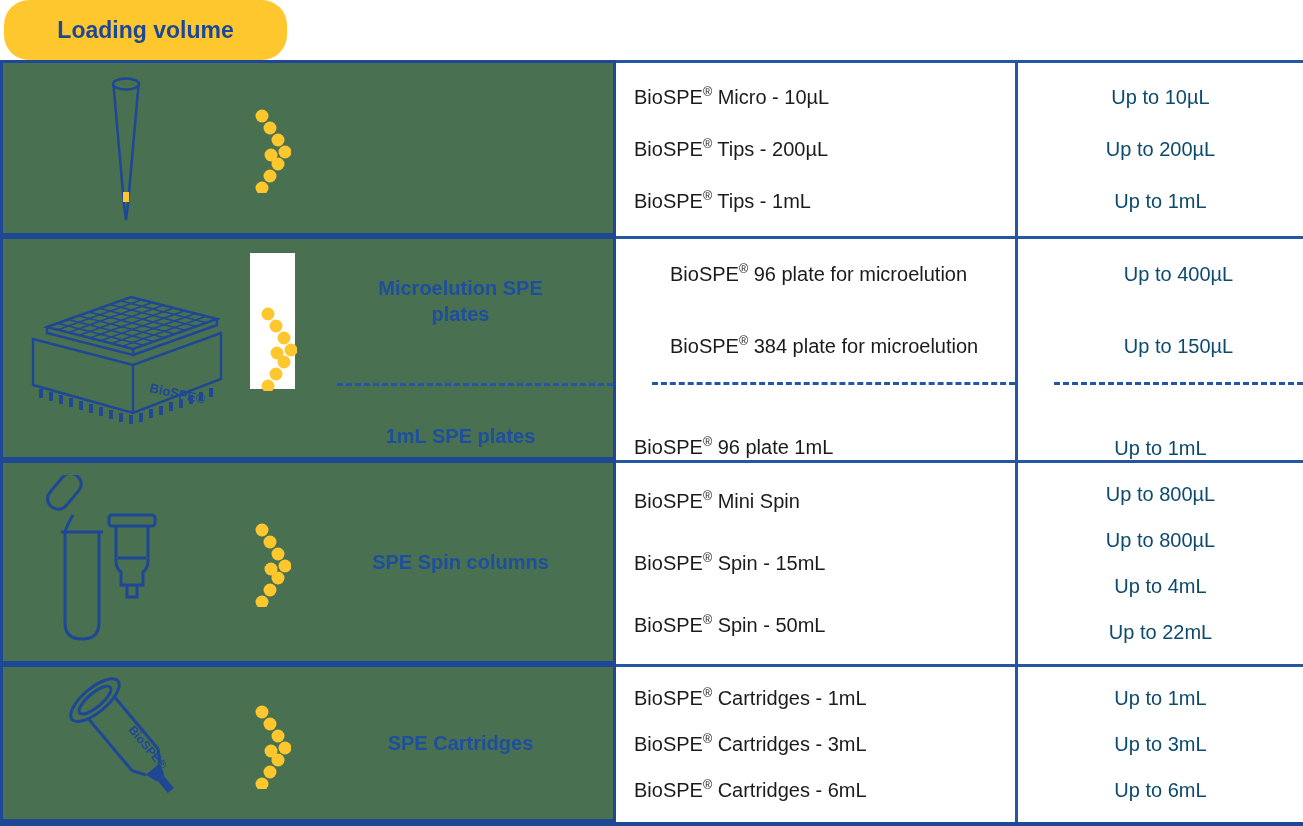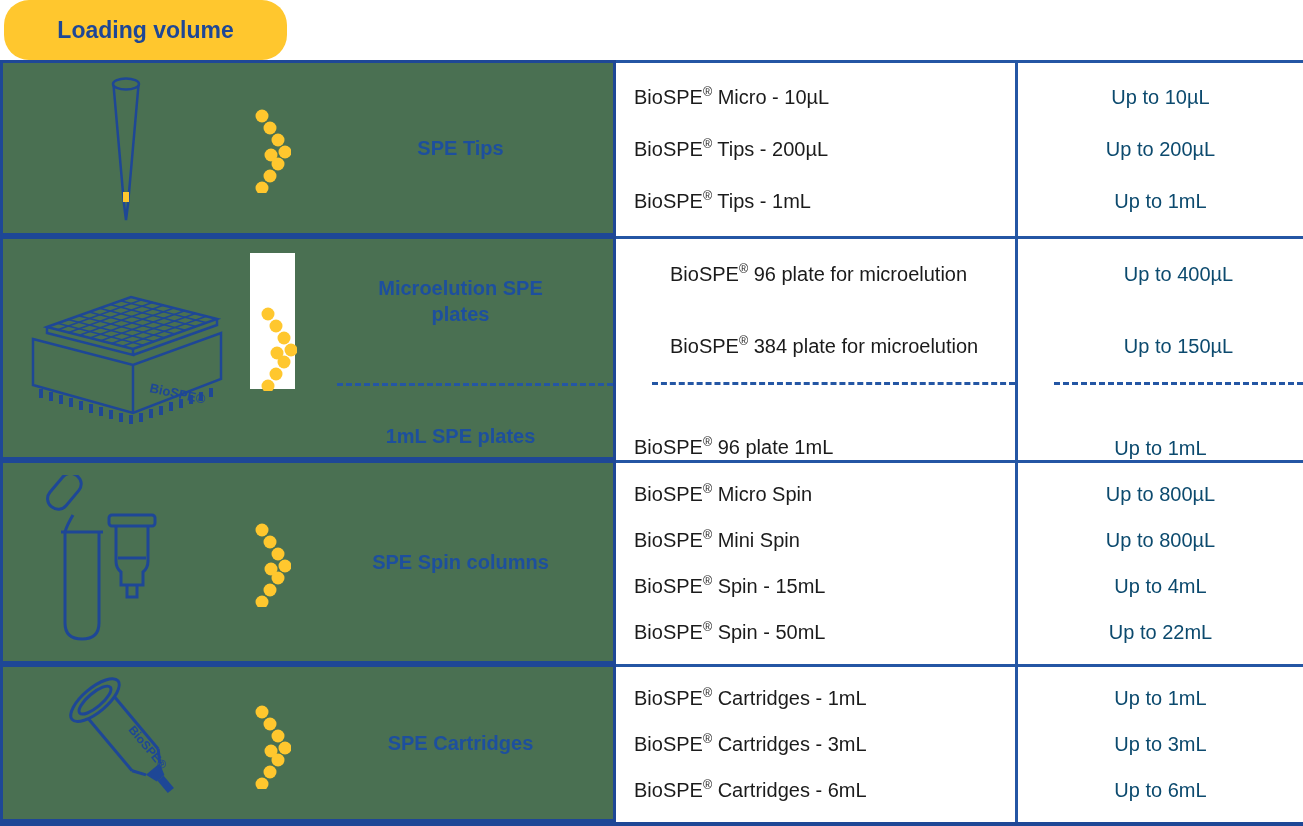--- a/index.html
+++ b/index.html
@@ -50,21 +50,20 @@
             <circle cx="7" cy="7" r="6.5"></circle>
             <circle cx="15" cy="19" r="6.5"></circle>
             <circle cx="23" cy="31" r="6.5"></circle>
             <circle cx="30" cy="43" r="6.5"></circle>
             <circle cx="16" cy="46" r="6.5"></circle>
             <circle cx="23" cy="55" r="6.5"></circle>
             <circle cx="15" cy="67" r="6.5"></circle>
             <circle cx="7" cy="79" r="6.5"></circle>
           </g>
       </svg>
-      <div class="cat">SPE Tips</div>
     </div>
     <div class="prod">
       <div class="pname"><span>BioSPE</span><sup>®</sup><span> Micro - 10µL</span></div>
       <div class="pname"><span>BioSPE</span><sup>®</sup><span> Tips - 200µL</span></div>
       <div class="pname"><span>BioSPE</span><sup>®</sup><span> Tips - 1mL</span></div>
     </div>
     <div class="vol">
       <div>Up to 10µL</div>
       <div>Up to 200µL</div>
       <div>Up to 1mL</div>
@@ -148,21 +147,20 @@
             <circle cx="30" cy="43" r="6.5"></circle>
             <circle cx="16" cy="46" r="6.5"></circle>
             <circle cx="23" cy="55" r="6.5"></circle>
             <circle cx="15" cy="67" r="6.5"></circle>
             <circle cx="7" cy="79" r="6.5"></circle>
           </g>
       </svg>
       <div class="cat">SPE Spin columns</div>
     </div>
     <div class="prod">
-      <div class="pname"><span>BioSPE</span><sup>®</sup><span> Micro Spin</span></div>
       <div class="pname"><span>BioSPE</span><sup>®</sup><span> Mini Spin</span></div>
       <div class="pname"><span>BioSPE</span><sup>®</sup><span> Spin - 15mL</span></div>
       <div class="pname"><span>BioSPE</span><sup>®</sup><span> Spin - 50mL</span></div>
     </div>
     <div class="vol">
       <div>Up to 800µL</div>
       <div>Up to 800µL</div>
       <div>Up to 4mL</div>
       <div>Up to 22mL</div>
     </div>

